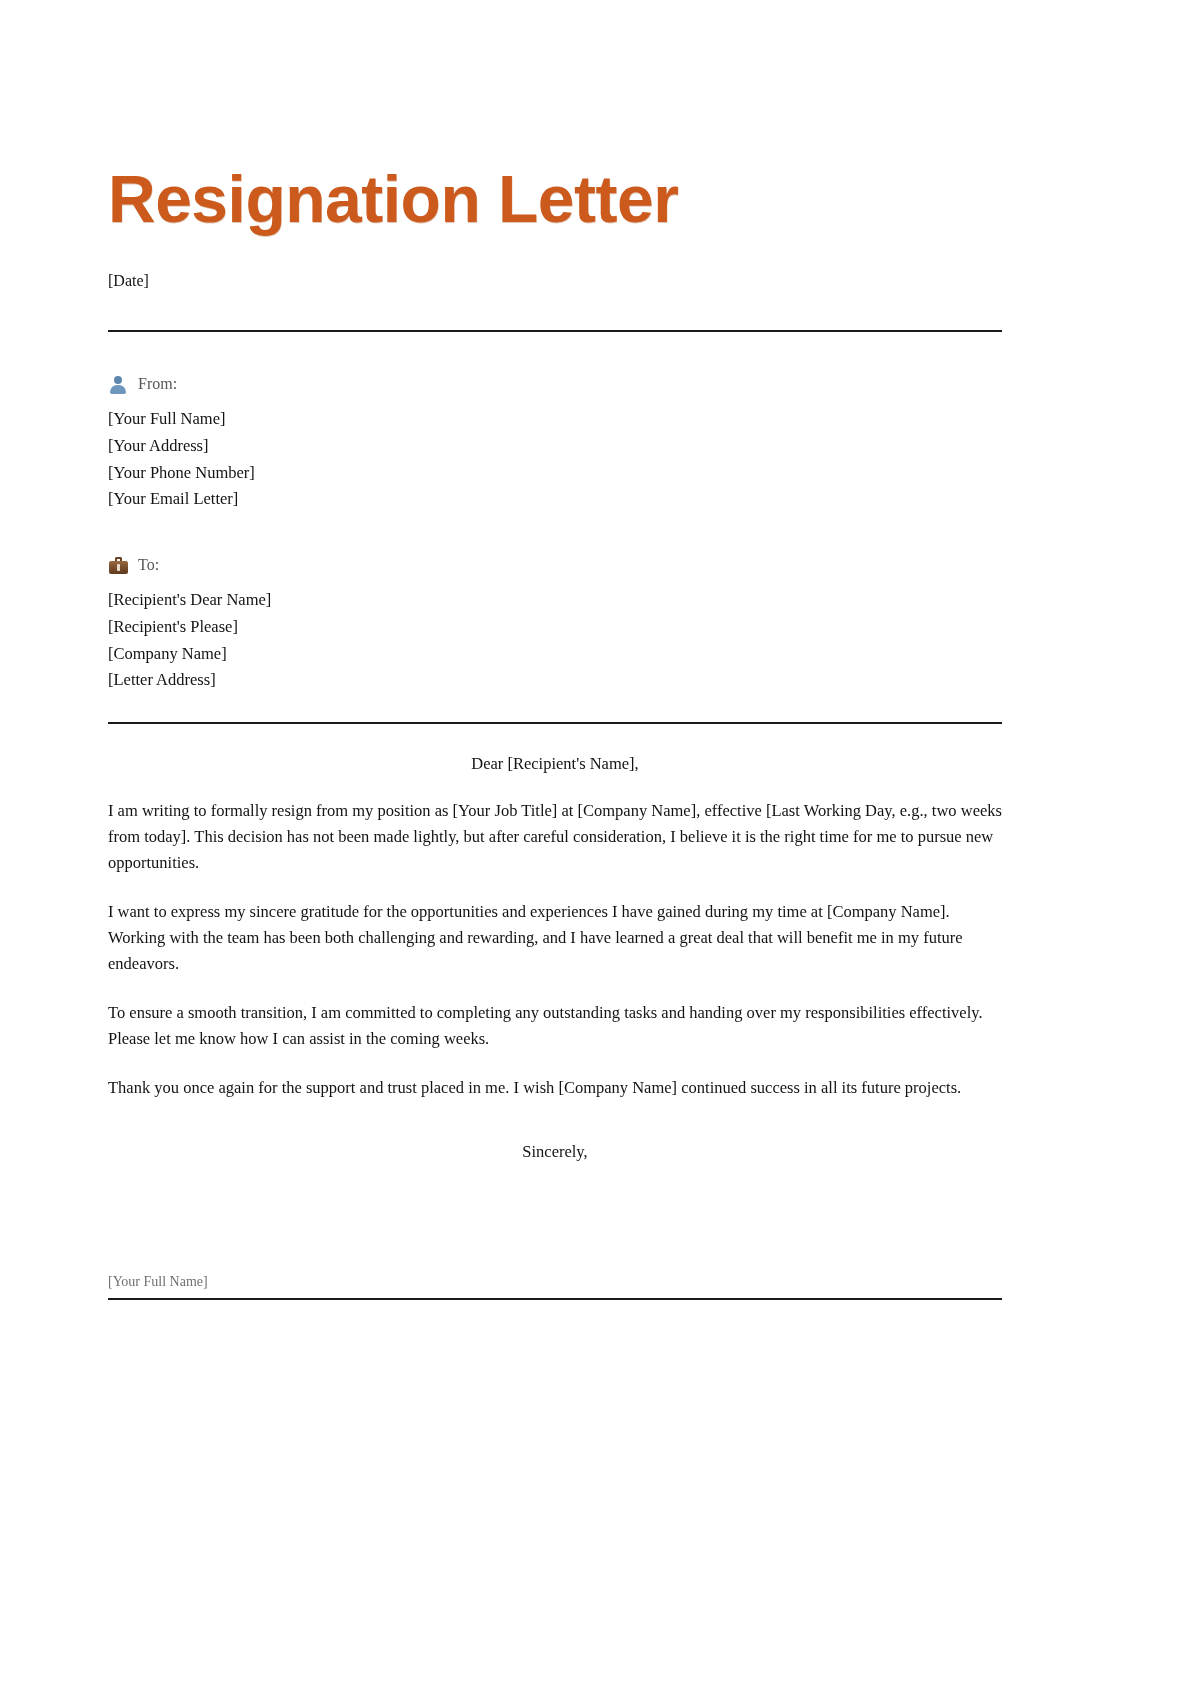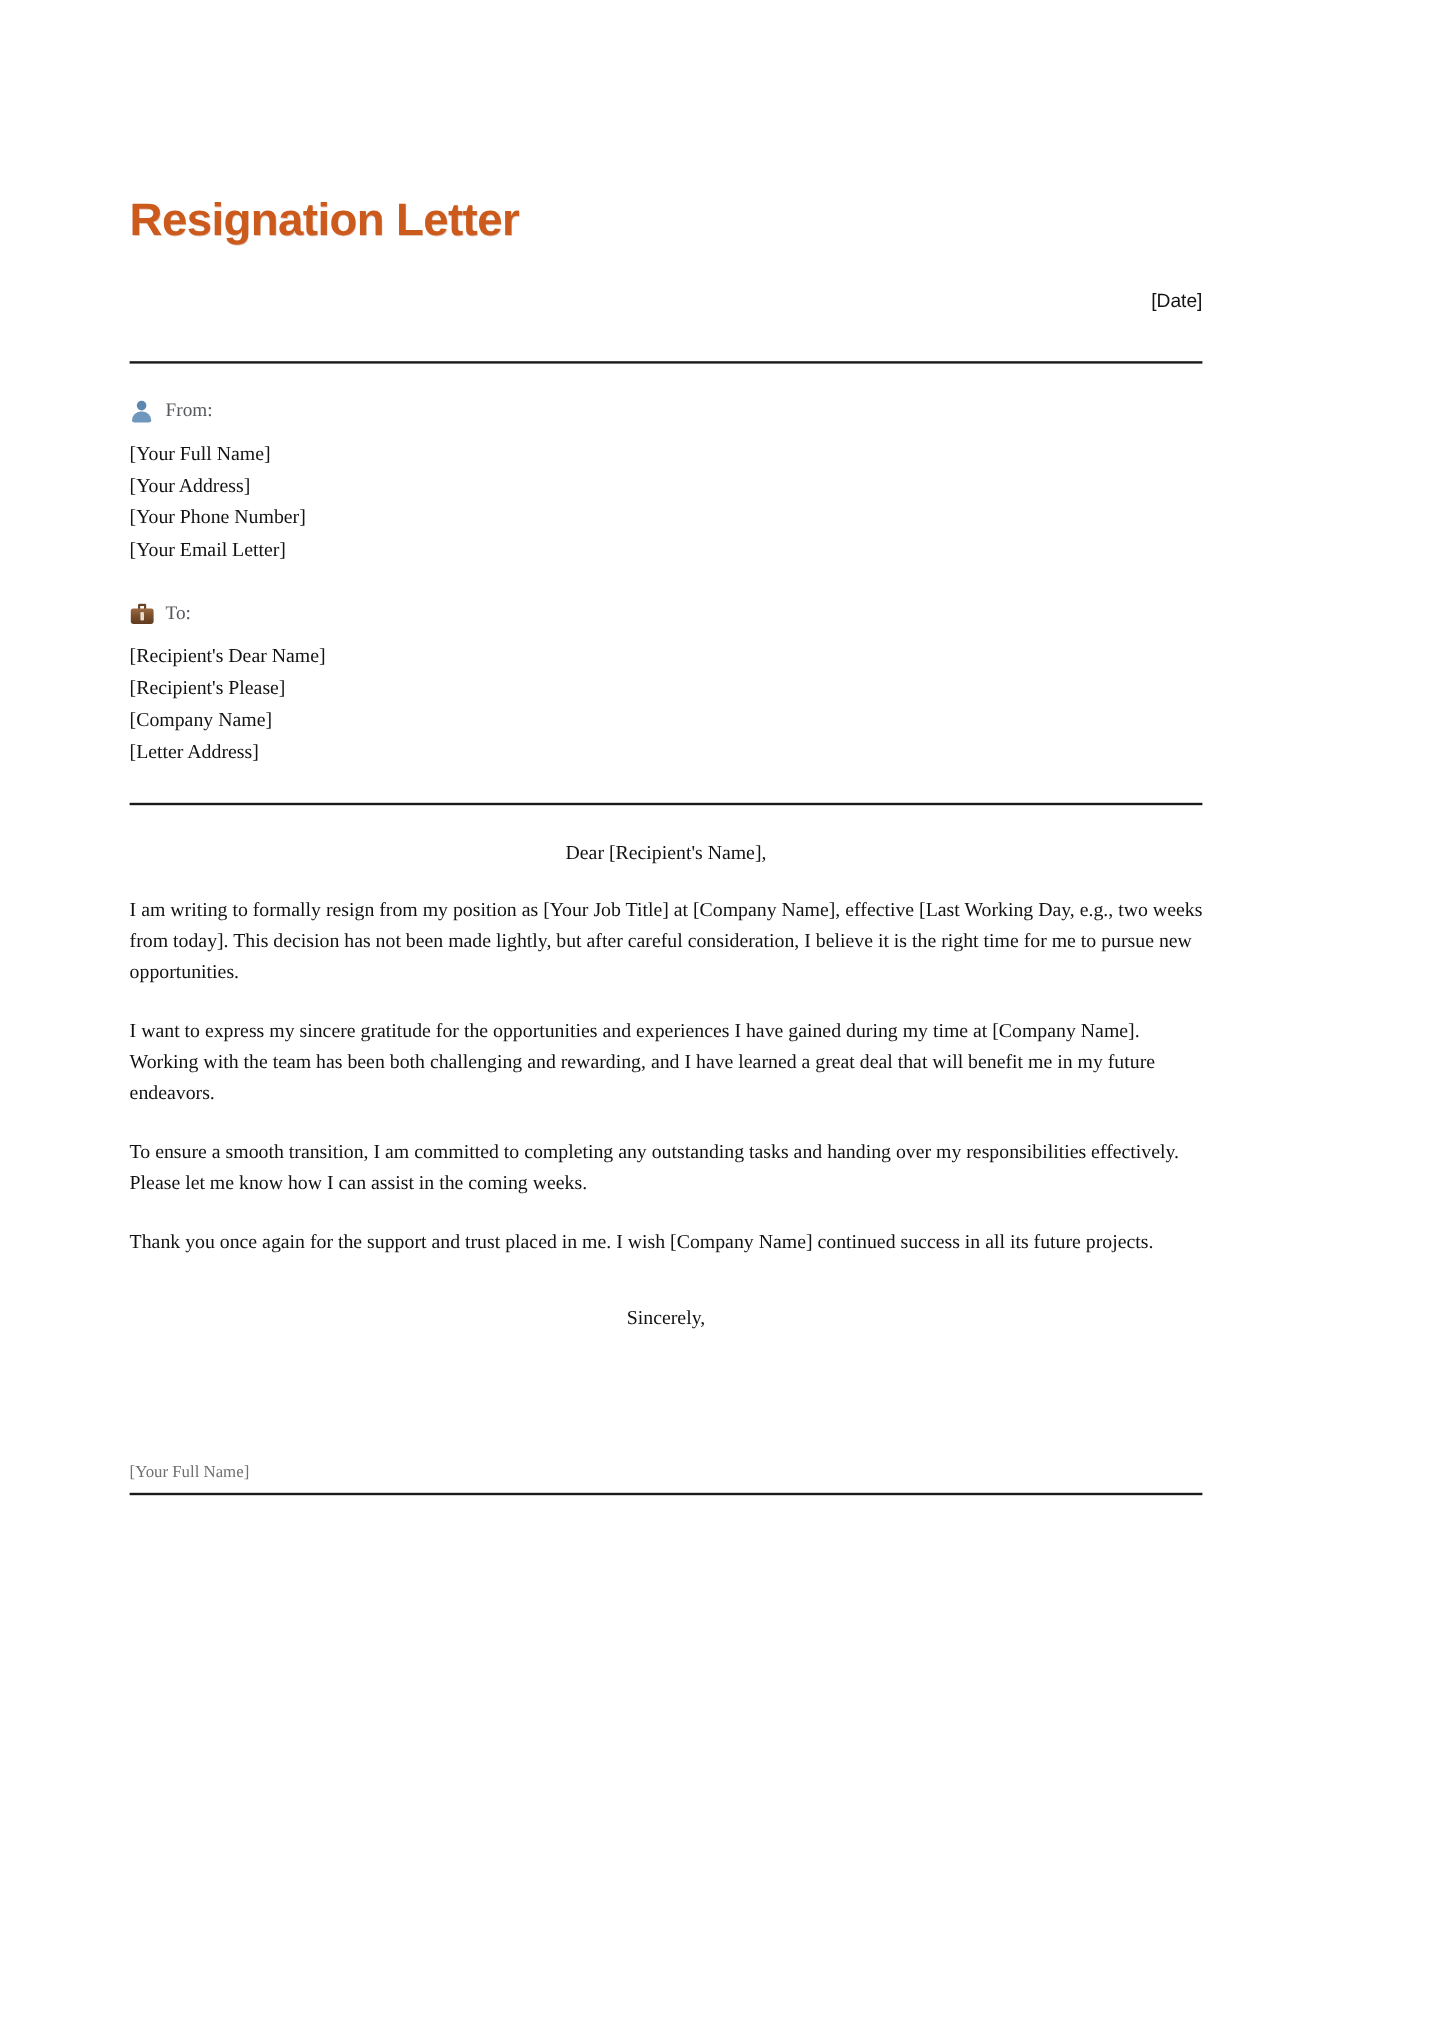--- a/index.html
+++ b/index.html
@@ -28,36 +28,35 @@
     position: absolute;
     left: 108px;
     top: 0;
     width: 894px;
   }
 
   
   .doc-title {
     font-family: "Liberation Sans", sans-serif;
     font-weight: bold;
-    font-size: 38px;
+    font-size: 66px;
     line-height: 1.05;
     color: #cc5a1c;
     letter-spacing: -0.5px;
     margin: 0;
     padding-top: 165px;
     text-shadow: 0.5px 0.5px 0 rgba(140,60,15,0.28);
   }
 
   
   .ser {
-    font-family: Liberation Sans, sans-serif;
+    font-family: Liberation Serif, serif;
     color: #131313;
     font-size: 16.5px;
     line-height: 1.62;
-    text-align: right;
   }
 
   .date-line {
     margin: 0;
     padding-top: 34px;
     font-size: 16px;
   }
 
   
   .rule {
@@ -67,21 +66,21 @@
     margin: 0;
   }
   .rule-top { margin-top: 36px; }
   .rule-mid { margin-top: 28px; }
   .rule-bottom {
     border-top: 2.2px solid #1a1a1a;
     margin-top: 8px;
   }
 
   
-  .block { margin-top: 4px; }
+  .block { margin-top: 16px; }
   .block-head {
     display: flex;
     align-items: center;
     gap: 10px;
     padding-top: 26px;
   }
   .emoji-icon {
     font-family: "DejaVu Sans", sans-serif;
     font-size: 17px;
     line-height: 1;

